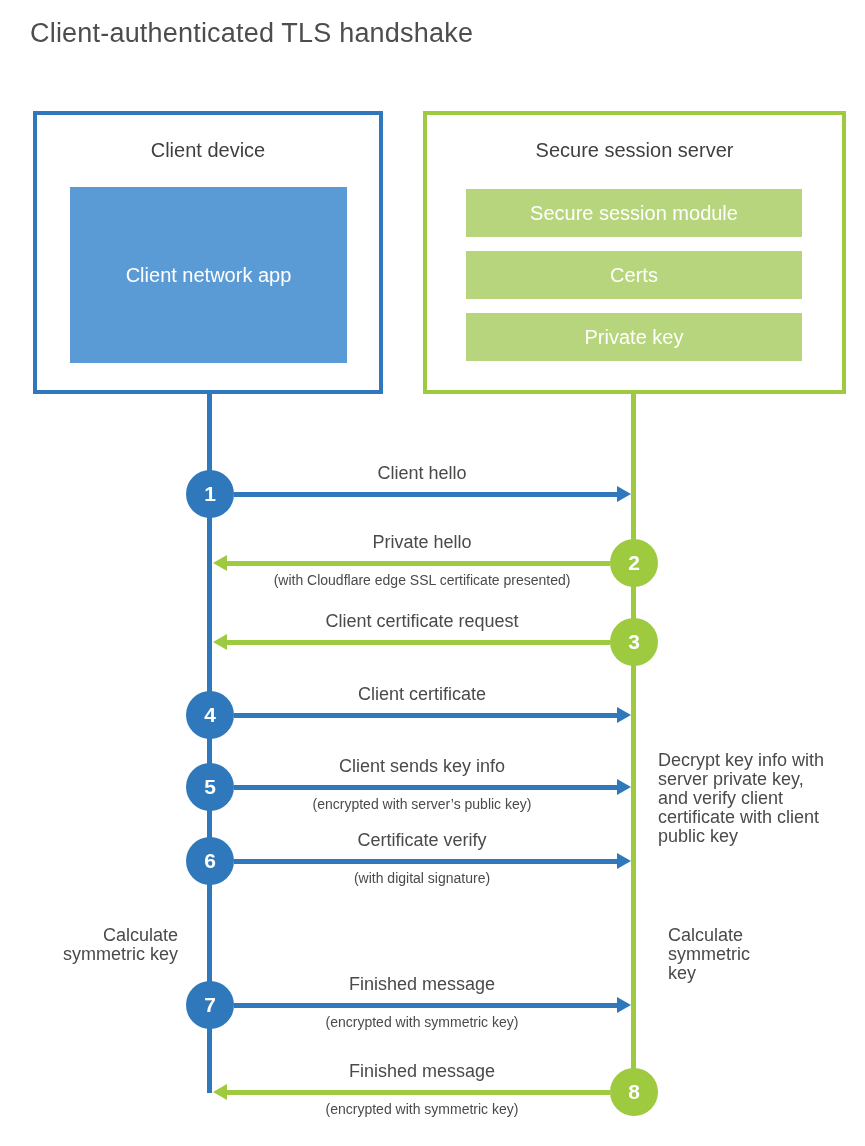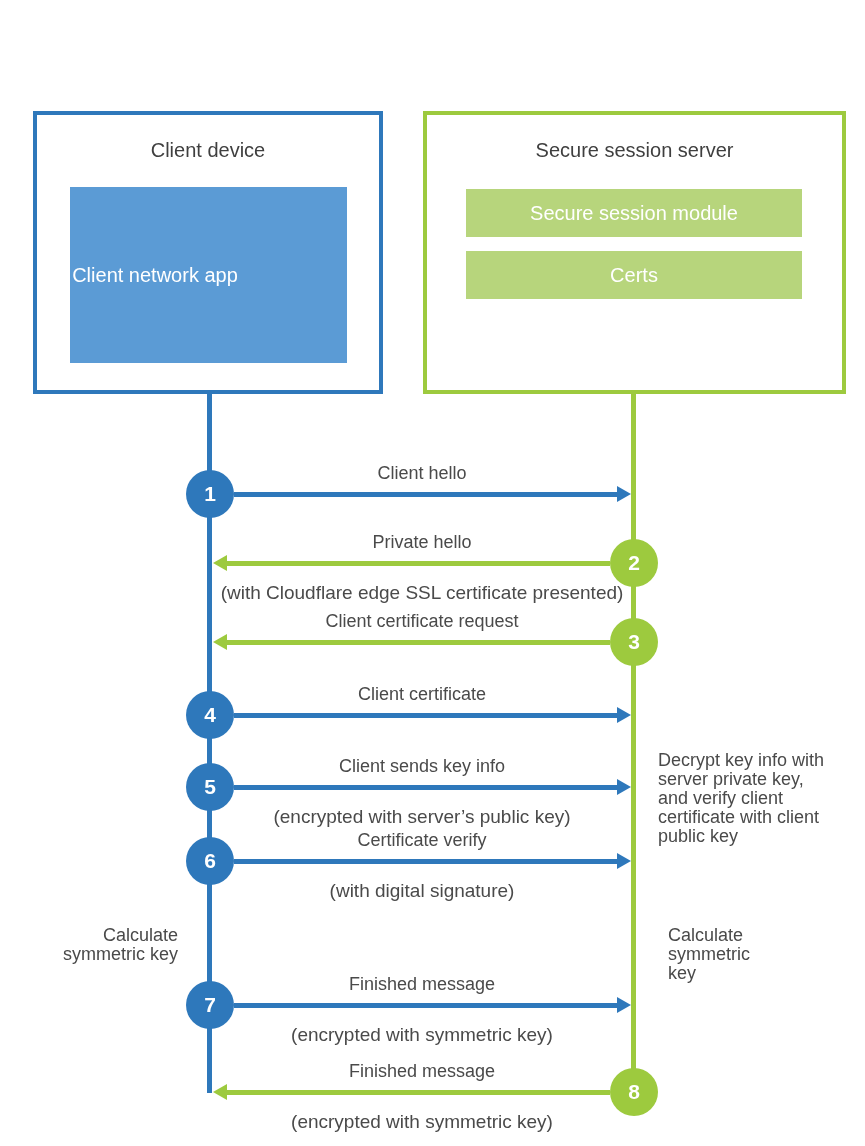--- a/index.html
+++ b/index.html
@@ -27,21 +27,21 @@
   .actor-box { position:absolute; top:111px; height:283px; background:#fff; }
   .client-box { left:33px; width:350px; border:4px solid var(--blue); }
   .server-box { left:423px; width:423px; border:4px solid var(--green); }
   .actor-title {
     position:absolute; left:0; right:0; top:24px;
     text-align:center; font-size:20px; font-weight:normal; color:var(--text-dark);
   }
   .client-inner {
     position:absolute; left:70px; top:187px; width:277px; height:176px;
     background:var(--blue-fill);
-    display:flex; align-items:center; justify-content:flex-start; text-align:center;
+    display:flex; align-items:center; justify-content:center; text-align:center;
     color:#ffffff; font-size:20px; line-height:26px;
   }
   .client-inner span { display:block; width:170px; }
   .server-bar {
     position:absolute; left:466px; width:336px; height:48px;
     background:var(--green-fill);
     display:flex; align-items:center; justify-content:center;
     color:#ffffff; font-size:20px;
   }
   .bar-0 { top:189px; } .bar-1 { top:251px; } .bar-2 { top:313px; }
@@ -69,47 +69,49 @@
   .from-server .arrow::before {
     content:""; position:absolute; left:-13px; top:-6px;
     border-top:8px solid transparent; border-bottom:8px solid transparent;
     border-right:14px solid var(--green);
   }
   .arrow-label {
     position:absolute; left:210px; width:424px; top:-31px;
     text-align:center; font-size:18px; color:var(--text-gray);
   }
   .arrow-sublabel {
-    position:absolute; left:210px; width:424px; top:19px;
-    text-align:center; font-size:19px; color:var(--text-gray);
+    position:absolute; left:210px; width:424px; top:9px;
+    text-align:center; font-size:14px; color:var(--text-gray);
   }
   
   .note { position:absolute; font-size:18px; line-height:19px; color:var(--text-gray); }
   .note-decrypt { left:658px; top:751px; width:172px; text-align:left; }
   .note-calc-left { left:38px; top:926px; width:140px; text-align:right; }
   .note-calc-right { left:668px; top:926px; width:105px; text-align:left; }
 </style>
 </head>
 <body>
 
 <div class="canvas">
 
+  <div class="page-title">Client-authenticated TLS handshake</div>
 
   <div class="actor-box client-box">
     <div class="actor-title">Client device</div>
   </div>
   <div class="client-inner">
     <span>Client network app</span>
   </div>
 
   <div class="actor-box server-box">
     <div class="actor-title">Secure session server</div>
   </div>
   <div class="server-bar bar-1">Certs</div>
   <div class="server-bar bar-0">Secure session module</div>
+  <div class="server-bar bar-2">Private key</div>
 
   <div class="lifeline lifeline-client"></div>
   <div class="lifeline lifeline-server"></div>
 
   <div class="step from-client" style="top:494px">
     <div class="step-circle">
         <span>1</span>
       </div>
     <div class="arrow"></div>
     <div class="arrow-label">Client hello</div>

